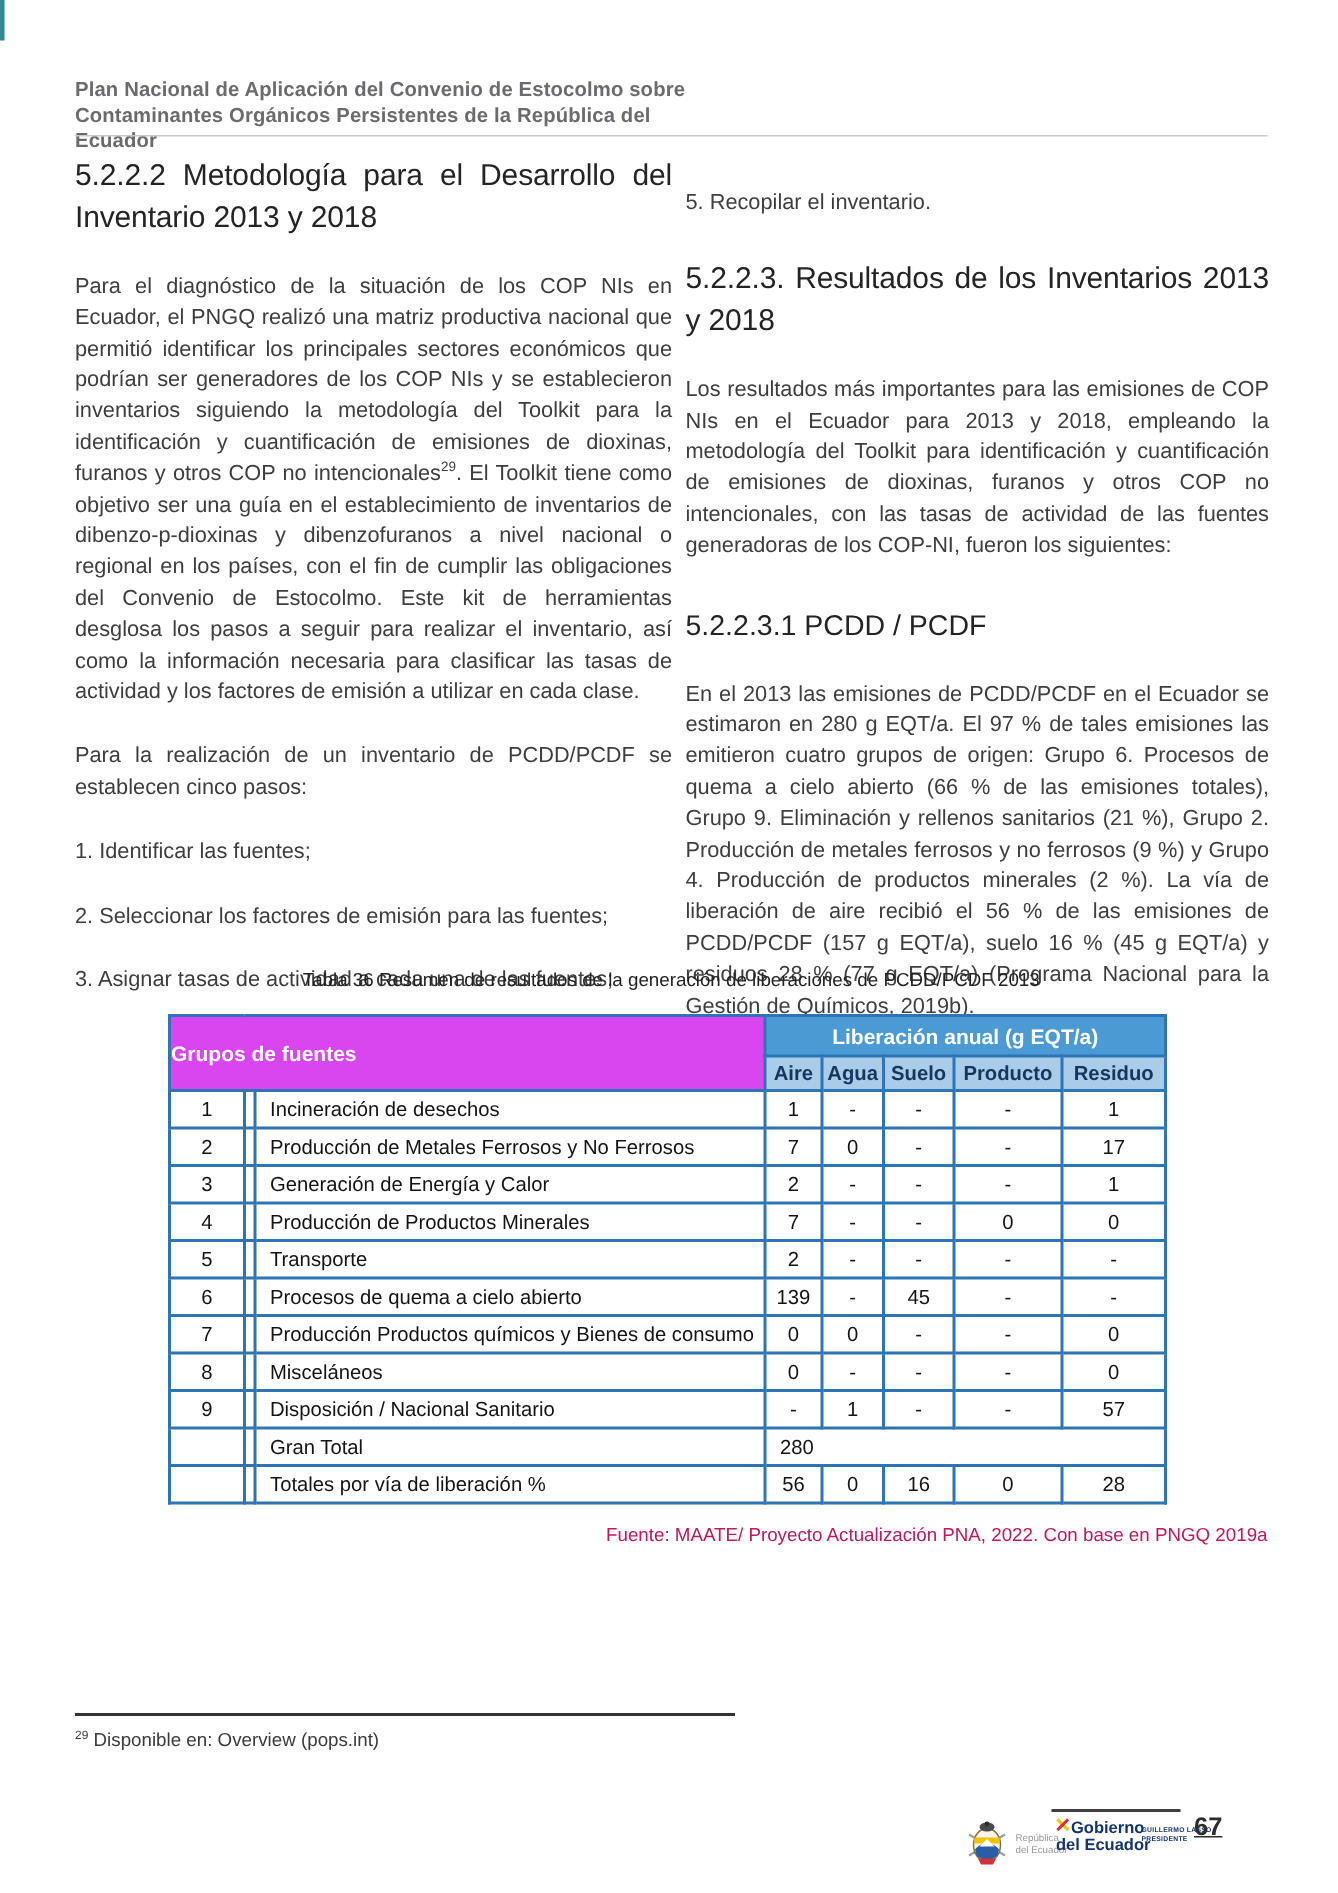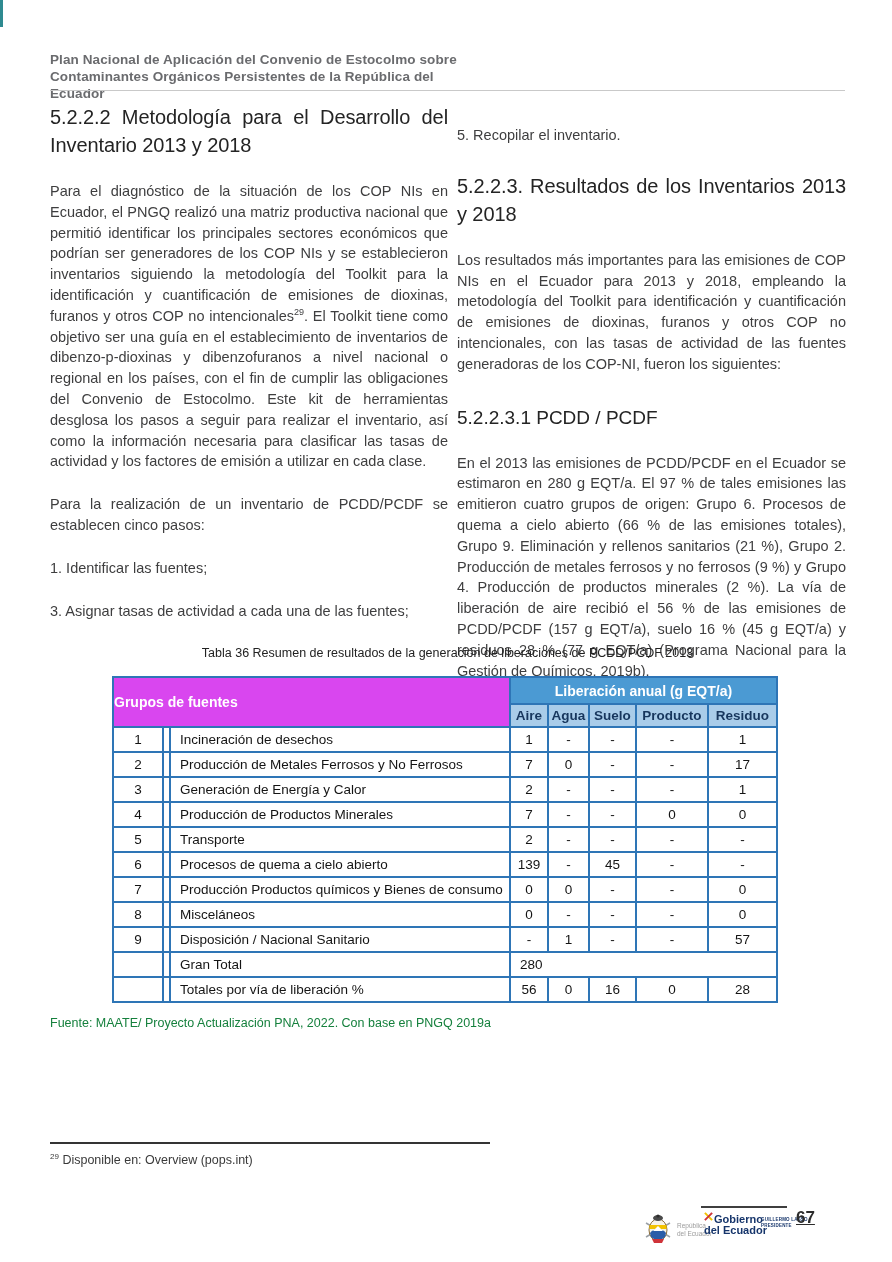--- a/index.html
+++ b/index.html
@@ -57,22 +57,22 @@
     text-align:center; height:23px; padding:1px 0;
   }
   td.c-num { text-align:center; font-size:13.5px; color:#141414; height:25px; background:#fff; }
   td.c-gap { border:none; background:#fff; }
   td.c-desc { text-align:left; font-size:13.5px; color:#141414; padding:3px 4px 3px 9px; background:#fff; }
   td.c-val { text-align:center; font-size:13.5px; color:#141414; background:#fff; }
   td.c-val.left { text-align:left; padding-left:9px; }
   td.blank { border:none; }
 
   .table-source {
-    position:absolute; left:50px; top:1016px; width:795px; text-align:left;
-    font-size:12.5px; color:#15803d;
+    position:absolute; left:50px; top:1016px; width:795px; text-align:right;
+    font-size:12.5px; color:#be185d;
   }
 
   .footnote-rule { position:absolute; left:50px; top:1142px; width:440px; height:2px; background:#343434; }
   .footnote {
     position:absolute; left:50px; top:1152px; width:460px;
     font-size:12.5px; color:#3a3a3a;
   }
   .footnote sup { font-size:8px; vertical-align:super; }
 
   .footer { position:absolute; left:624px; top:1198px; width:210px; height:60px; }
@@ -99,20 +99,21 @@
 <div class="corner-mark"></div>
 
 <div class="doc-header">Plan Nacional de Aplicación del Convenio de Estocolmo sobre Contaminantes Orgánicos Persistentes de la República del Ecuador</div>
 <div class="header-rule"></div>
 
 <div class="col col-left">
   <h1 class="sec mb-22">5.2.2.2 Metodología para el Desarrollo del Inventario 2013 y 2018</h1>
   <p class="body-p"><span>Para el diagnóstico de la situación de los COP NIs en Ecuador, el PNGQ realizó una matriz productiva nacional que permitió identificar los principales sectores económicos que podrían ser generadores de los COP NIs y se establecieron inventarios siguiendo la metodología del Toolkit para la identificación y cuantificación de emisiones de dioxinas, furanos y otros COP no intencionales</span><sup>29</sup><span>. El Toolkit tiene como objetivo ser una guía en el establecimiento de inventarios de dibenzo-p-dioxinas y dibenzofuranos a nivel nacional o regional en los países, con el fin de cumplir las obligaciones del Convenio de Estocolmo. Este kit de herramientas desglosa los pasos a seguir para realizar el inventario, así como la información necesaria para clasificar las tasas de actividad y los factores de emisión a utilizar en cada clase.</span></p>
   <p class="body-p mt-22">Para la realización de un inventario de PCDD/PCDF se establecen cinco pasos:</p>
   <p class="step mt-22">1. Identificar las fuentes;</p>
+  <p class="step mt-22">2. Seleccionar los factores de emisión para las fuentes;</p>
   <p class="step mt-22">3. Asignar tasas de actividad a cada una de las fuentes;</p>
 </div>
 
 <div class="col col-right">
   <p class="step mt-22">5. Recopilar el inventario.</p>
   <h2 class="sec mt-26 mb-22">5.2.2.3. Resultados de los Inventarios 2013 y 2018</h2>
   <p class="body-p">Los resultados más importantes para las emisiones de COP NIs en el Ecuador para 2013 y 2018, empleando la metodología del Toolkit para identificación y cuantificación de emisiones de dioxinas, furanos y otros COP no intencionales, con las tasas de actividad de las fuentes generadoras de los COP-NI, fueron los siguientes:</p>
   <h3 class="sec mt-30 mb-22">5.2.2.3.1 PCDD / PCDF</h3>
   <p class="body-p">En el 2013 las emisiones de PCDD/PCDF en el Ecuador se estimaron en 280 g EQT/a. El 97 % de tales emisiones las emitieron cuatro grupos de origen: Grupo 6. Procesos de quema a cielo abierto (66 % de las emisiones totales), Grupo 9. Eliminación y rellenos sanitarios (21 %), Grupo 2. Producción de metales ferrosos y no ferrosos (9 %) y Grupo 4. Producción de productos minerales (2 %). La vía de liberación de aire recibió el 56 % de las emisiones de PCDD/PCDF (157 g EQT/a), suelo 16 % (45 g EQT/a) y residuos 28 % (77 g EQT/a) (Programa Nacional para la Gestión de Químicos, 2019b).</p>
 </div>

